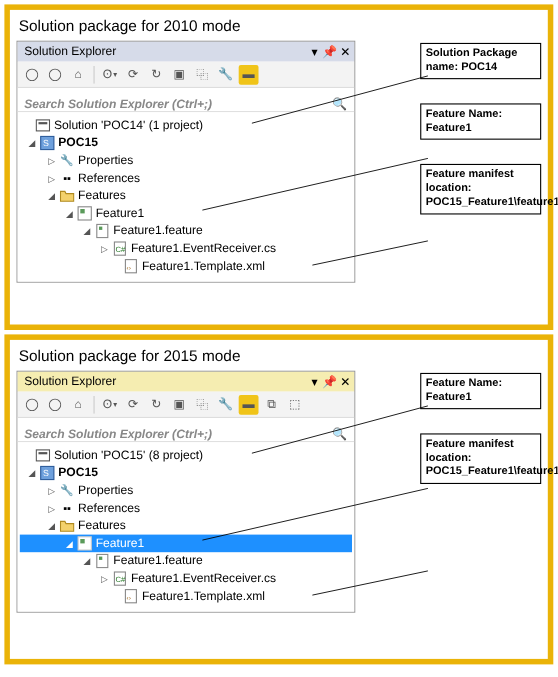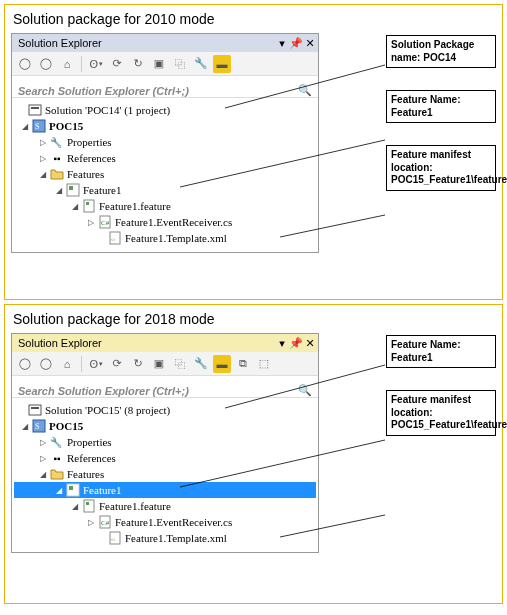--- a/index.html
+++ b/index.html
@@ -4,21 +4,21 @@
 <style>
   * { box-sizing: border-box; }
   body {
     margin: 0; padding: 0;
     font-family: "Segoe UI", Tahoma, sans-serif;
     font-size: 11px;
     background: #fff;
     width: 507px;
   }
   .section {
-    border: 1px solid #eab308;
+    border: 5px solid #eab308;
     margin: 4px;
     padding: 6px 6px 10px 6px;
     position: relative;
   }
   .section-title {
     font-size: 14px;
     margin: 0 0 6px 2px;
     font-weight: normal;
   }
   .explorer {
@@ -75,21 +75,20 @@
   .searchbar .spacer { flex:1; }
   .tree {
     padding: 4px 2px 6px 2px;
     background: #fff;
   }
   .node {
     display: flex;
     align-items: center;
     height: 16px;
     white-space: nowrap;
-    font-family: Liberation Serif, serif;
   }
   .arrow {
     width: 10px; height: 10px;
     display: inline-flex; align-items:center; justify-content:center;
     font-size: 8px;
     color: #555;
     margin-right: 2px;
   }
   .arrow.open::before { content: "◢"; }
   .arrow.closed::before { content: "▷"; }
@@ -271,21 +270,21 @@
   </div>
 
   <svg class="connectors">
     <line x1="220" y1="103" x2="380" y2="60" stroke="#000" stroke-width="0.8"></line>
     <line x1="175" y1="182" x2="380" y2="135" stroke="#000" stroke-width="0.8"></line>
     <line x1="275" y1="232" x2="380" y2="210" stroke="#000" stroke-width="0.8"></line>
   </svg>
 </div>
 
 <div class="section" style="height:300px;">
-  <div class="section-title">Solution package for 2018 mode</div>
+  <div class="section-title">Solution package for 2015 mode</div>
 
   <div class="explorer">
     <div class="exp-titlebar t2013">
       <span>Solution Explorer</span>
       <span class="spacer"></span>
       <span class="tb-icon">▾</span>
       <span class="tb-icon">📌</span>
       <span class="tb-icon">✕</span>
     </div>
     <div class="toolbar">

